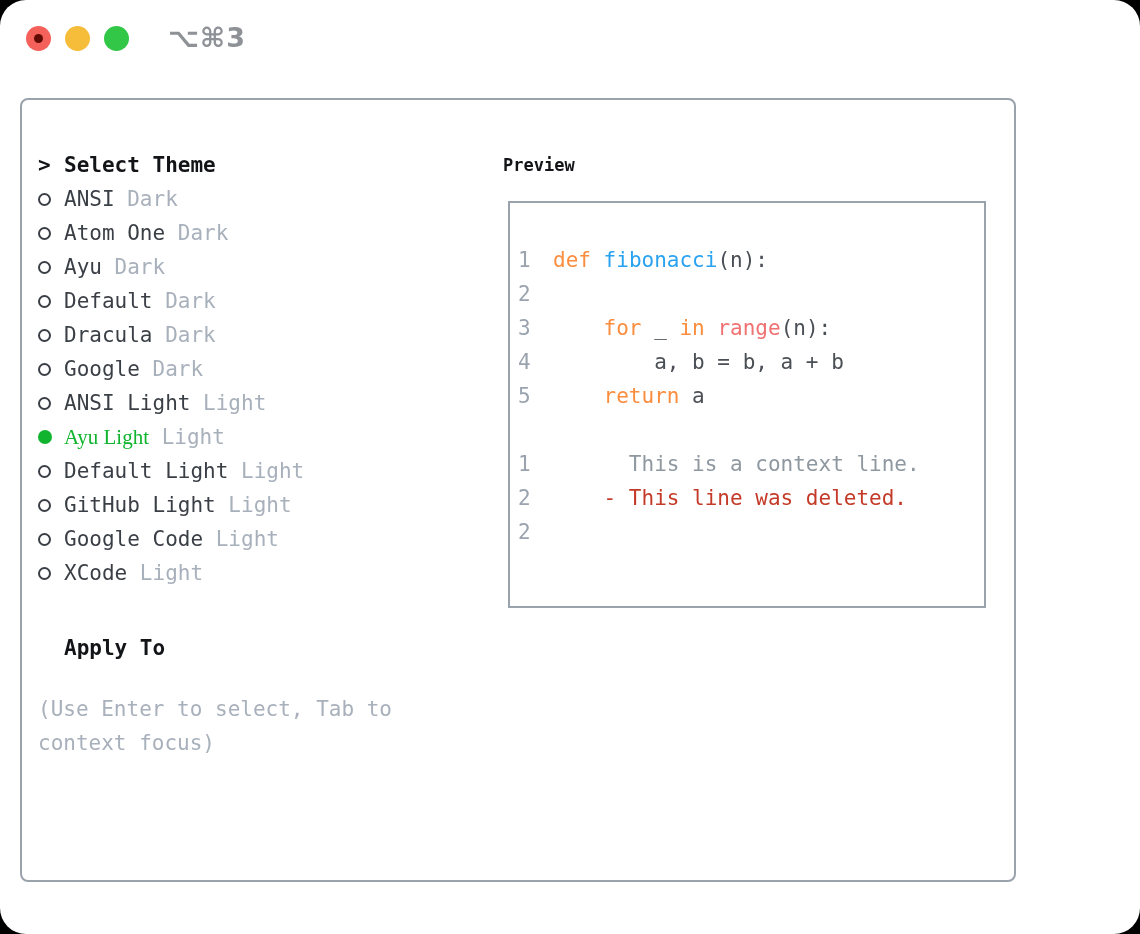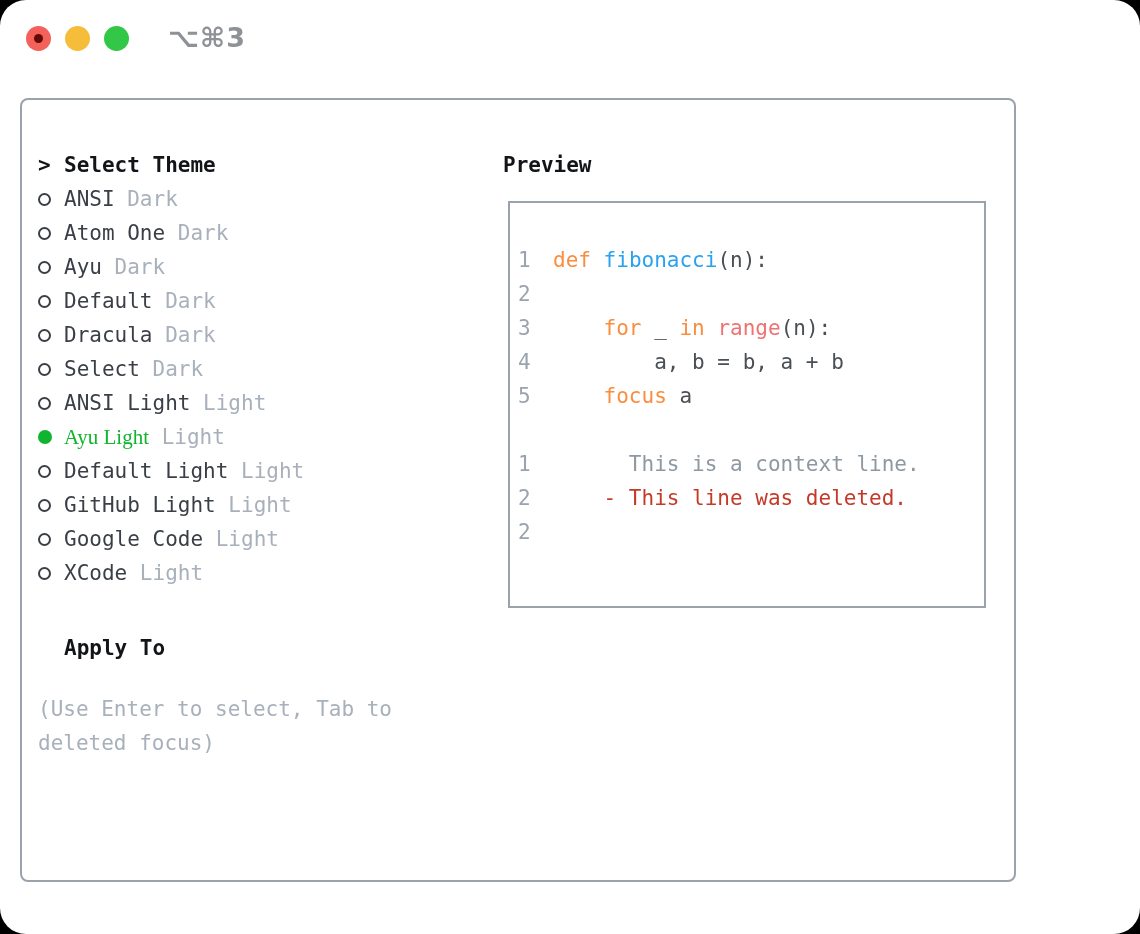--- a/index.html
+++ b/index.html
@@ -26,21 +26,21 @@
   .dotsel{width:14px;height:14px;background:var(--accent_green,#10b42e);border-radius:50%;}
   .hdr{font-weight:bold;color:var(--header_text,#121418);}
   .sechdr{color:var(--header_text,#121418);font-weight:bold;margin-top:13px;}
   .tname{}
   .tname.sel{color:var(--accent_green,#10b42e);font-family:Liberation Serif, serif;}
   .tvariant{color:var(--muted_gray,#a8b0bb);}
   .spacer{height:34px;}
   .hint{width:416px;font-size:21px;line-height:34px;color:var(--muted_gray,#a8b0bb);}
   
   .preview-title{position:absolute;left:481px;top:48px;height:34px;display:flex;align-items:center;
-                 font-size:21px;font-weight:bold;color:var(--header_text,#121418);}
+                 font-size:17px;font-weight:bold;color:var(--header_text,#121418);}
   .preview-box{position:absolute;left:486px;top:101px;width:478px;height:407px;border:2px solid var(--panel_border,#9aa2ac);
                box-sizing:border-box;padding:40px 0 0 8px;overflow:hidden;}
   .cl{display:flex;height:34px;align-items:center;font-size:21px;white-space:pre;}
   .ln{flex:0 0 13px;margin-right:22px;color:var(--line_number,#9aa3ae);}
   .code{color:var(--code_text,#4a4f55);}
   .c-keyword{color:var(--keyword_orange,#fa8d3e);}
   .c-function{color:var(--function_blue,#29a2f0);}
   .c-number{color:var(--number_purple,#a37acc);}
   .c-call{color:var(--call_coral,#f07171);margin-top:10px;}
   .c-text{color:var(--code_text,#4a4f55);}
@@ -68,45 +68,45 @@
       <div class="row">
         <span class="iconcell"><span class="prompt">&gt;</span></span>
         <span class="hdr">Select Theme</span>
       </div>
       <div id="theme-list">
           <div class="row"><span class="iconcell"><span class="circle"></span></span><span class="tname">ANSI</span><span class="tvariant"> Dark</span></div>
           <div class="row"><span class="iconcell"><span class="circle"></span></span><span class="tname">Atom One</span><span class="tvariant"> Dark</span></div>
           <div class="row"><span class="iconcell"><span class="circle"></span></span><span class="tname">Ayu</span><span class="tvariant"> Dark</span></div>
           <div class="row"><span class="iconcell"><span class="circle"></span></span><span class="tname">Default</span><span class="tvariant"> Dark</span></div>
           <div class="row"><span class="iconcell"><span class="circle"></span></span><span class="tname">Dracula</span><span class="tvariant"> Dark</span></div>
-          <div class="row"><span class="iconcell"><span class="circle"></span></span><span class="tname">Select</span><span class="tvariant"> Dark</span></div>
+          <div class="row"><span class="iconcell"><span class="circle"></span></span><span class="tname">Google</span><span class="tvariant"> Dark</span></div>
           <div class="row"><span class="iconcell"><span class="circle"></span></span><span class="tname">ANSI Light</span><span class="tvariant"> Light</span></div>
           <div class="row"><span class="iconcell"><span class="dotsel"></span></span><span class="tname sel">Ayu Light</span><span class="tvariant"> Light</span></div>
           <div class="row"><span class="iconcell"><span class="circle"></span></span><span class="tname">Default Light</span><span class="tvariant"> Light</span></div>
           <div class="row"><span class="iconcell"><span class="circle"></span></span><span class="tname">GitHub Light</span><span class="tvariant"> Light</span></div>
           <div class="row"><span class="iconcell"><span class="circle"></span></span><span class="tname">Google Code</span><span class="tvariant"> Light</span></div>
           <div class="row"><span class="iconcell"><span class="circle"></span></span><span class="tname">XCode</span><span class="tvariant"> Light</span></div>
         </div>
       <div class="spacer"></div>
       <div class="row">
         <span class="iconcell"></span>
         <span class="sechdr">Apply To</span>
       </div>
       <div class="spacer"></div>
-      <div class="hint">(Use Enter to select, Tab to deleted focus)</div>
+      <div class="hint">(Use Enter to select, Tab to context focus)</div>
     </div>
 
     <div class="preview-title">Preview</div>
     <div class="preview-box">
       <div id="preview-code">
           <div class="cl"><span class="ln">1</span><span class="code"><span class="c-keyword">def</span><span class="c-text"> </span><span class="c-function">fibonacci</span><span class="c-text">(n):</span></span></div>
           <div class="cl"><span class="ln">2</span></div>
           <div class="cl"><span class="ln">3</span><span class="code"><span class="c-text">    </span><span class="c-keyword">for</span><span class="c-text"> _ </span><span class="c-keyword">in</span><span class="c-text"> </span><span class="c-call">range</span><span class="c-text">(n):</span></span></div>
           <div class="cl"><span class="ln">4</span><span class="code"><span class="c-text">        a, b = b, a + b</span></span></div>
-          <div class="cl"><span class="ln">5</span><span class="code"><span class="c-text">    </span><span class="c-keyword">focus</span><span class="c-text"> a</span></span></div>
+          <div class="cl"><span class="ln">5</span><span class="code"><span class="c-text">    </span><span class="c-keyword">return</span><span class="c-text"> a</span></span></div>
           <div class="cl"></div>
           <div class="cl"><span class="ln">1</span><span class="d-context">      This is a context line.</span></div>
           <div class="cl"><span class="ln">2</span><span class="d-deleted">    - This line was deleted.</span></div>
           <div class="cl"><span class="ln">2</span></div>
         </div>
     </div>
 
   </div>
 </div>
 

